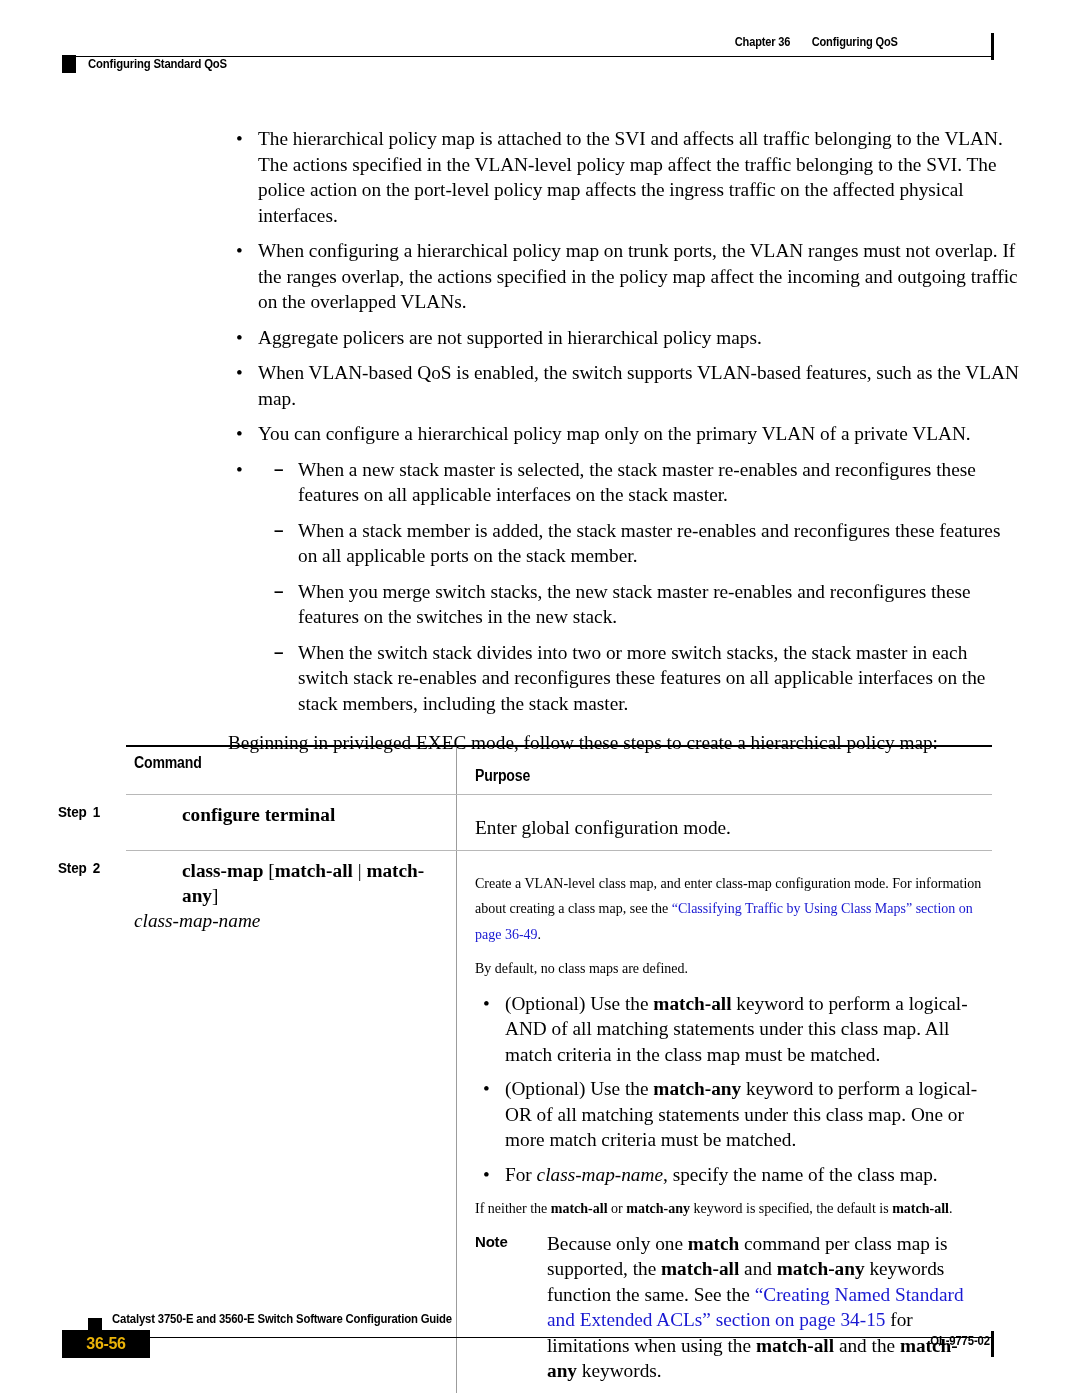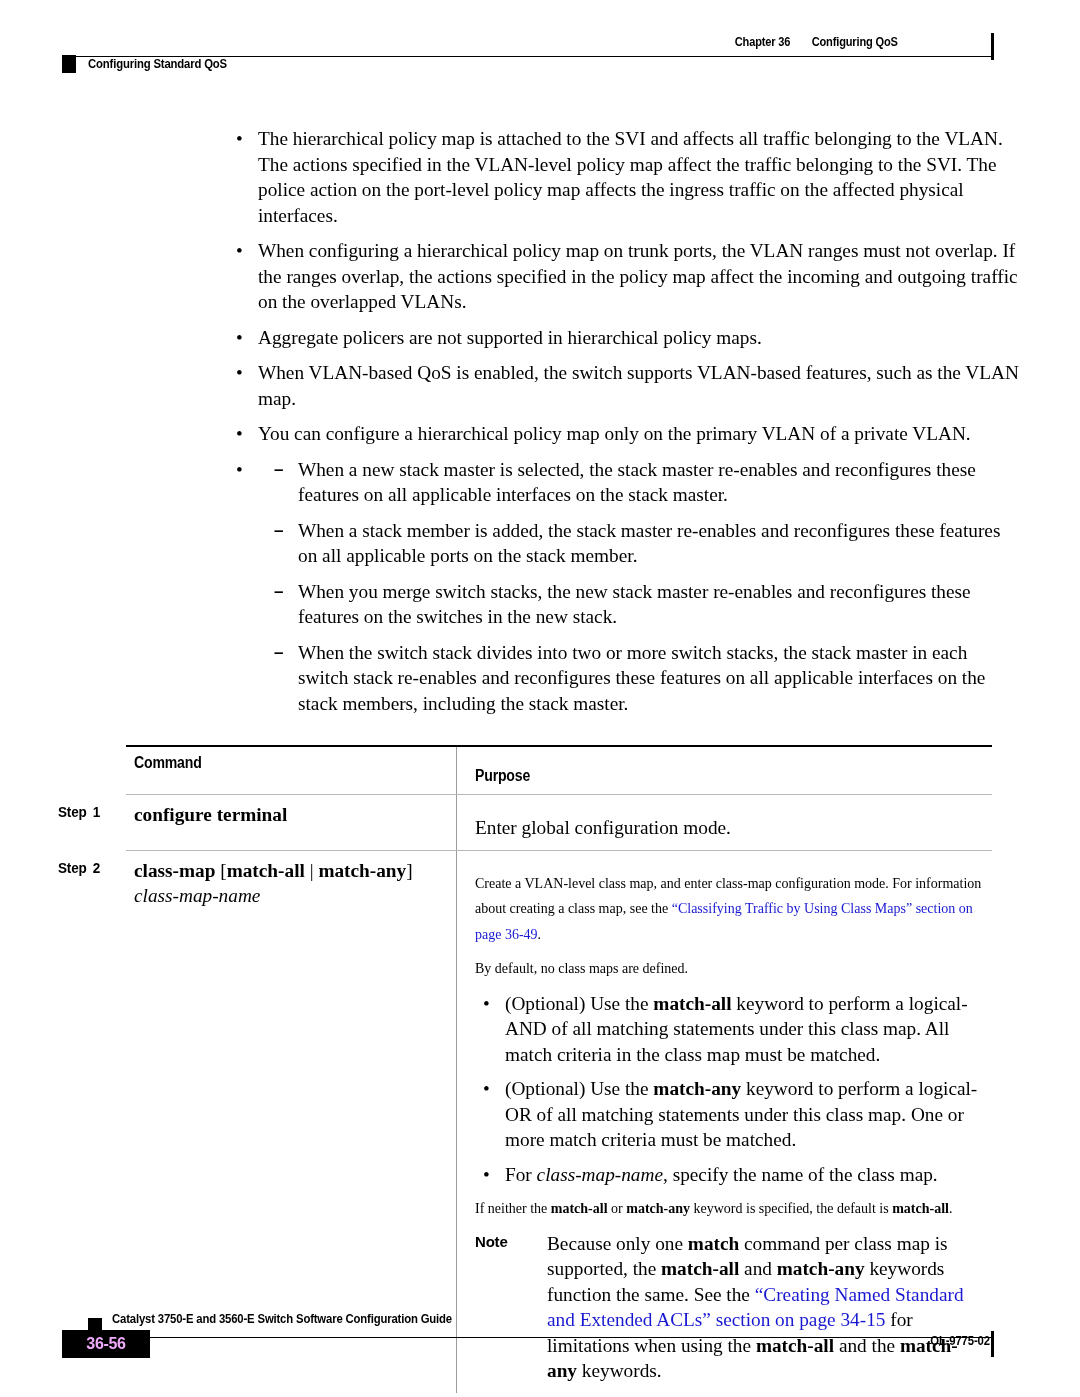--- a/index.html
+++ b/index.html
@@ -161,20 +161,21 @@
     font-size: 16px;
     letter-spacing: -0.2px;
     transform: scaleX(0.88);
     transform-origin: left center;
     display: inline-block;
   }
   .cmd-line {
     font-size: 19.3px;
     line-height: 25px;
     font-weight: bold;
+    margin-left: 48px;
   }
   .cmd-line .nb { font-weight: normal; }
   .cmd-italic {
     font-size: 19.3px;
     line-height: 25px;
     font-style: italic;
   }
   .purp-line {
     font-size: 19.3px;
     line-height: 25.5px;
@@ -266,21 +267,21 @@
     left: 62px;
     top: 1330px;
     width: 88px;
     height: 28px;
     background: #000;
   }
   .pagenum {
     position: absolute;
     left: 0; top: 0;
     width: 88px; height: 28px;
-    color: #f0abfc;
+    color: #eab308;
     font-family: "Liberation Sans", "DejaVu Sans", sans-serif;
     font-weight: bold;
     font-size: 16px;
     display: flex;
     align-items: center;
     justify-content: center;
     letter-spacing: -0.3px;
   }
   .ftr-docnum {
     position: absolute;
@@ -360,20 +361,21 @@
   <div class="bullet-item lvl2">
     <span class="mk">–</span>
     <span>When you merge switch stacks, the new stack master re-enables and reconfigures these features on the switches in the new stack.</span>
   </div>
 
   <div class="bullet-item lvl2">
     <span class="mk">–</span>
     <span>When the switch stack divides into two or more switch stacks, the stack master in each switch stack re-enables and reconfigures these features on all applicable interfaces on the stack members, including the stack master.</span>
   </div>
 
+  <div class="para">Beginning in privileged EXEC mode, follow these steps to create a hierarchical policy map:</div>
 </div>
 
 <div class="cmd-table">
 
   <div class="rule-top"></div>
 
   <div class="trow">
     <div class="c-cmd">
       <span class="th-text">Command</span>
     </div>

